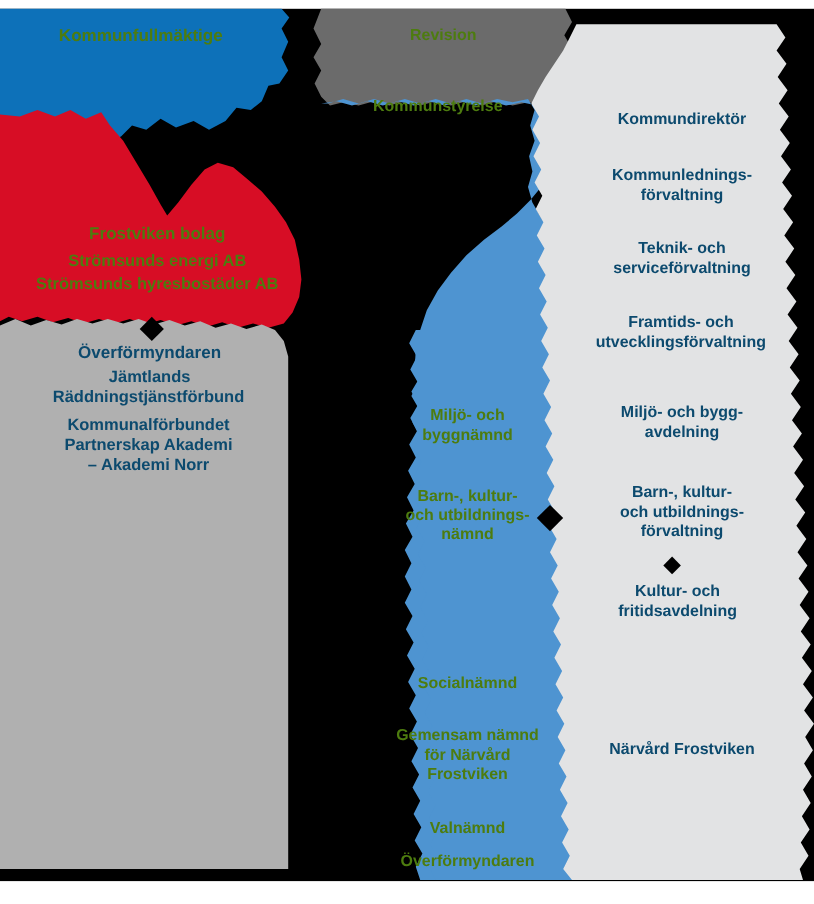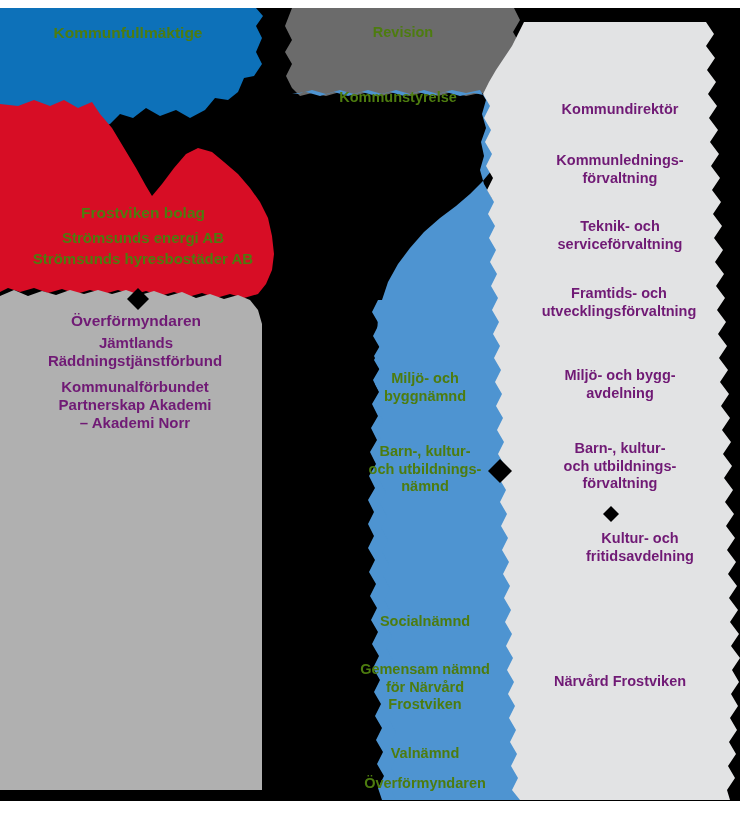--- a/index.html
+++ b/index.html
@@ -24,21 +24,21 @@
   }
   .label {
     position: absolute;
     text-align: center;
     font-weight: bold;
     line-height: 1.22;
     pointer-events: auto;
     white-space: pre-line;
   }
   .lbl-white { color: #4d7c0f; }
-  .lbl-black { color: #701a75; }
+  .lbl-black { color: #0c4a6e; }
   .s16 { font-size: 15.5px; }
   .s15 { font-size: 14.5px; }
   .s14 { font-size: 15px; }
 </style>
 </head>
 <body>
 
 <div id="chart-root">
 
   <svg id="org-svg" viewBox="0 0 740 822">
@@ -173,17 +173,17 @@
 förvaltning</div>
   <div class="label lbl-black s15" style="left:518px; top:218px; width:204px;">Teknik- och
 serviceförvaltning</div>
   <div class="label lbl-black s15" style="left:512px; top:285px; width:214px;">Framtids- och
 utvecklingsförvaltning</div>
   <div class="label lbl-black s15" style="left:518px; top:367px; width:204px;">Miljö- och bygg-
 avdelning</div>
   <div class="label lbl-black s15" style="left:520px; top:440px; width:200px;">Barn-, kultur-
 och utbildnings-
 förvaltning</div>
-  <div class="label lbl-black s15" style="left:540px; top:530px; width:200px;">Kultur- och
+  <div class="label lbl-black s15" style="left:516px; top:530px; width:200px;">Kultur- och
 fritidsavdelning</div>
   <div class="label lbl-black s15" style="left:518px; top:673px; width:204px;">Närvård Frostviken</div>
 
 </div>
 
 </body></html>

